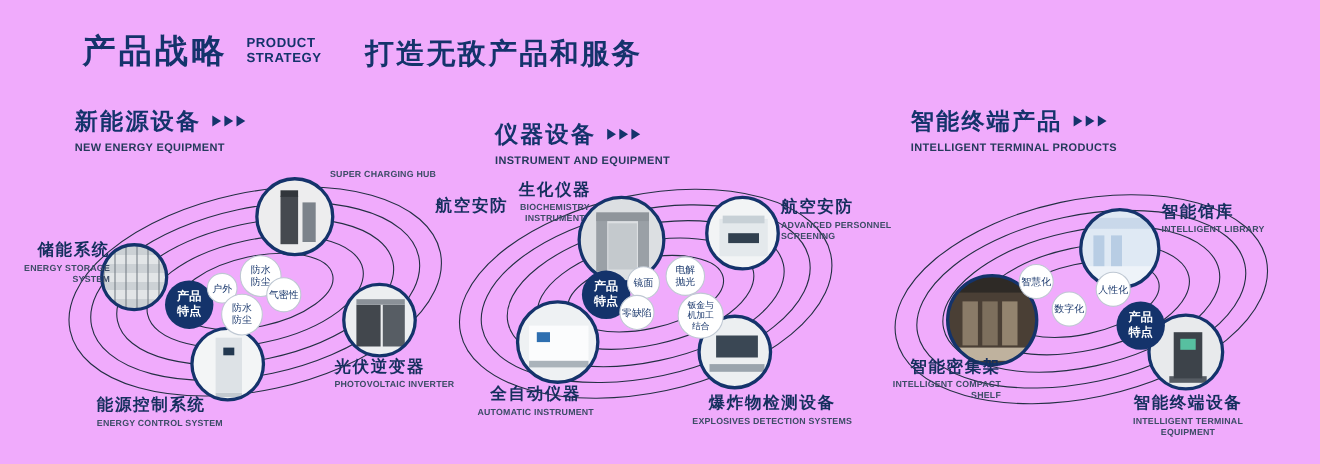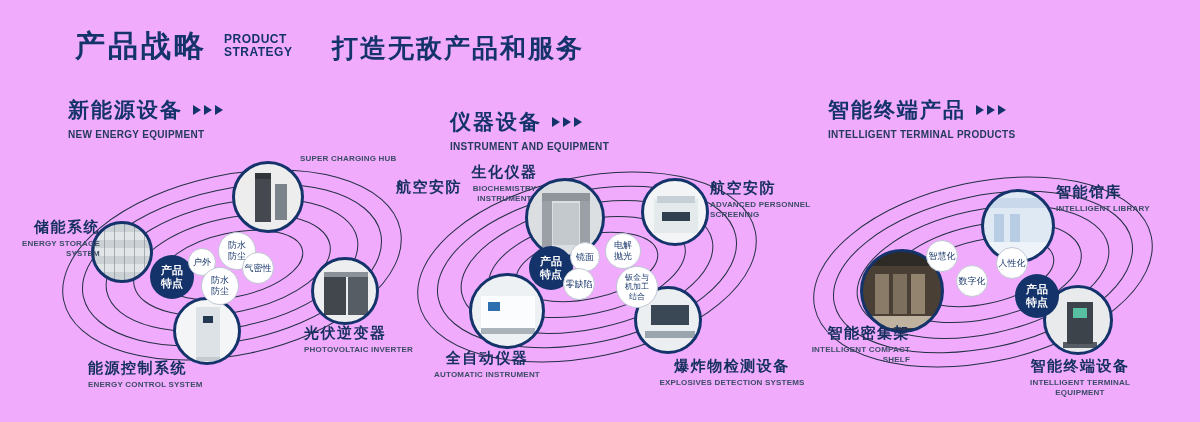--- a/index.html
+++ b/index.html
@@ -185,21 +185,21 @@
     <div class="en">ADVANCED PERSONNEL SCREENING</div>
   </div>
 
   <div class="pcircle img-auto" style="left:469px;top:273px;width:76px;height:76px;"></div>
   <div class="plabel ta-c" style="left:412px;top:349px;width:150px;">
     <div class="zh">全自动仪器</div>
     <div class="en">AUTOMATIC INSTRUMENT</div>
   </div>
 
   <div class="pcircle img-explosive" style="left:634px;top:286px;width:68px;height:68px;"></div>
-  <div class="plabel ta-c" style="left:652px;top:357px;width:160px;">
+  <div class="plabel ta-c" style="left:622px;top:357px;width:160px;">
     <div class="zh">爆炸物检测设备</div>
     <div class="en">EXPLOSIVES DETECTION SYSTEMS</div>
   </div>
 
   <div class="badge" style="left:529px;top:246px;">
       <span>产品特点</span>
     </div>
   <div class="bubble" style="left:570px;top:242px;width:30px;height:30px;">
       <span>镜面</span>
     </div>

